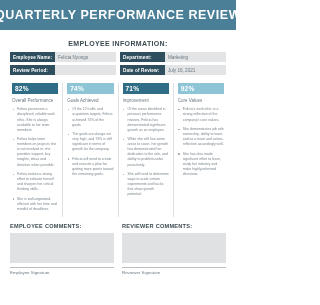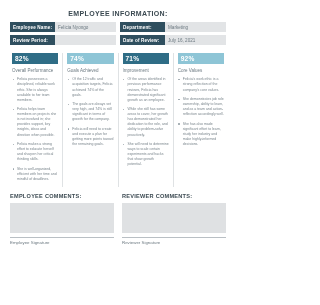--- a/index.html
+++ b/index.html
@@ -190,20 +190,23 @@
     font-size: 4.4px;
     color: #6d7a82;
     white-space: nowrap;
   }
 </style>
 </head>
 <body>
 
 <div class="page">
 
+  <div class="header-band">
+    <div class="header-title">QUARTERLY PERFORMANCE REVIEW</div>
+  </div>
 
   <div class="section-title">EMPLOYEE INFORMATION:</div>
 
   <div class="info-table">
     <div class="info-row">
       <div class="info-pair">
         <div class="info-label">Employee Name:</div>
         <div class="info-value">Felicia Nyongo</div>
       </div>
       <div class="info-pair">

